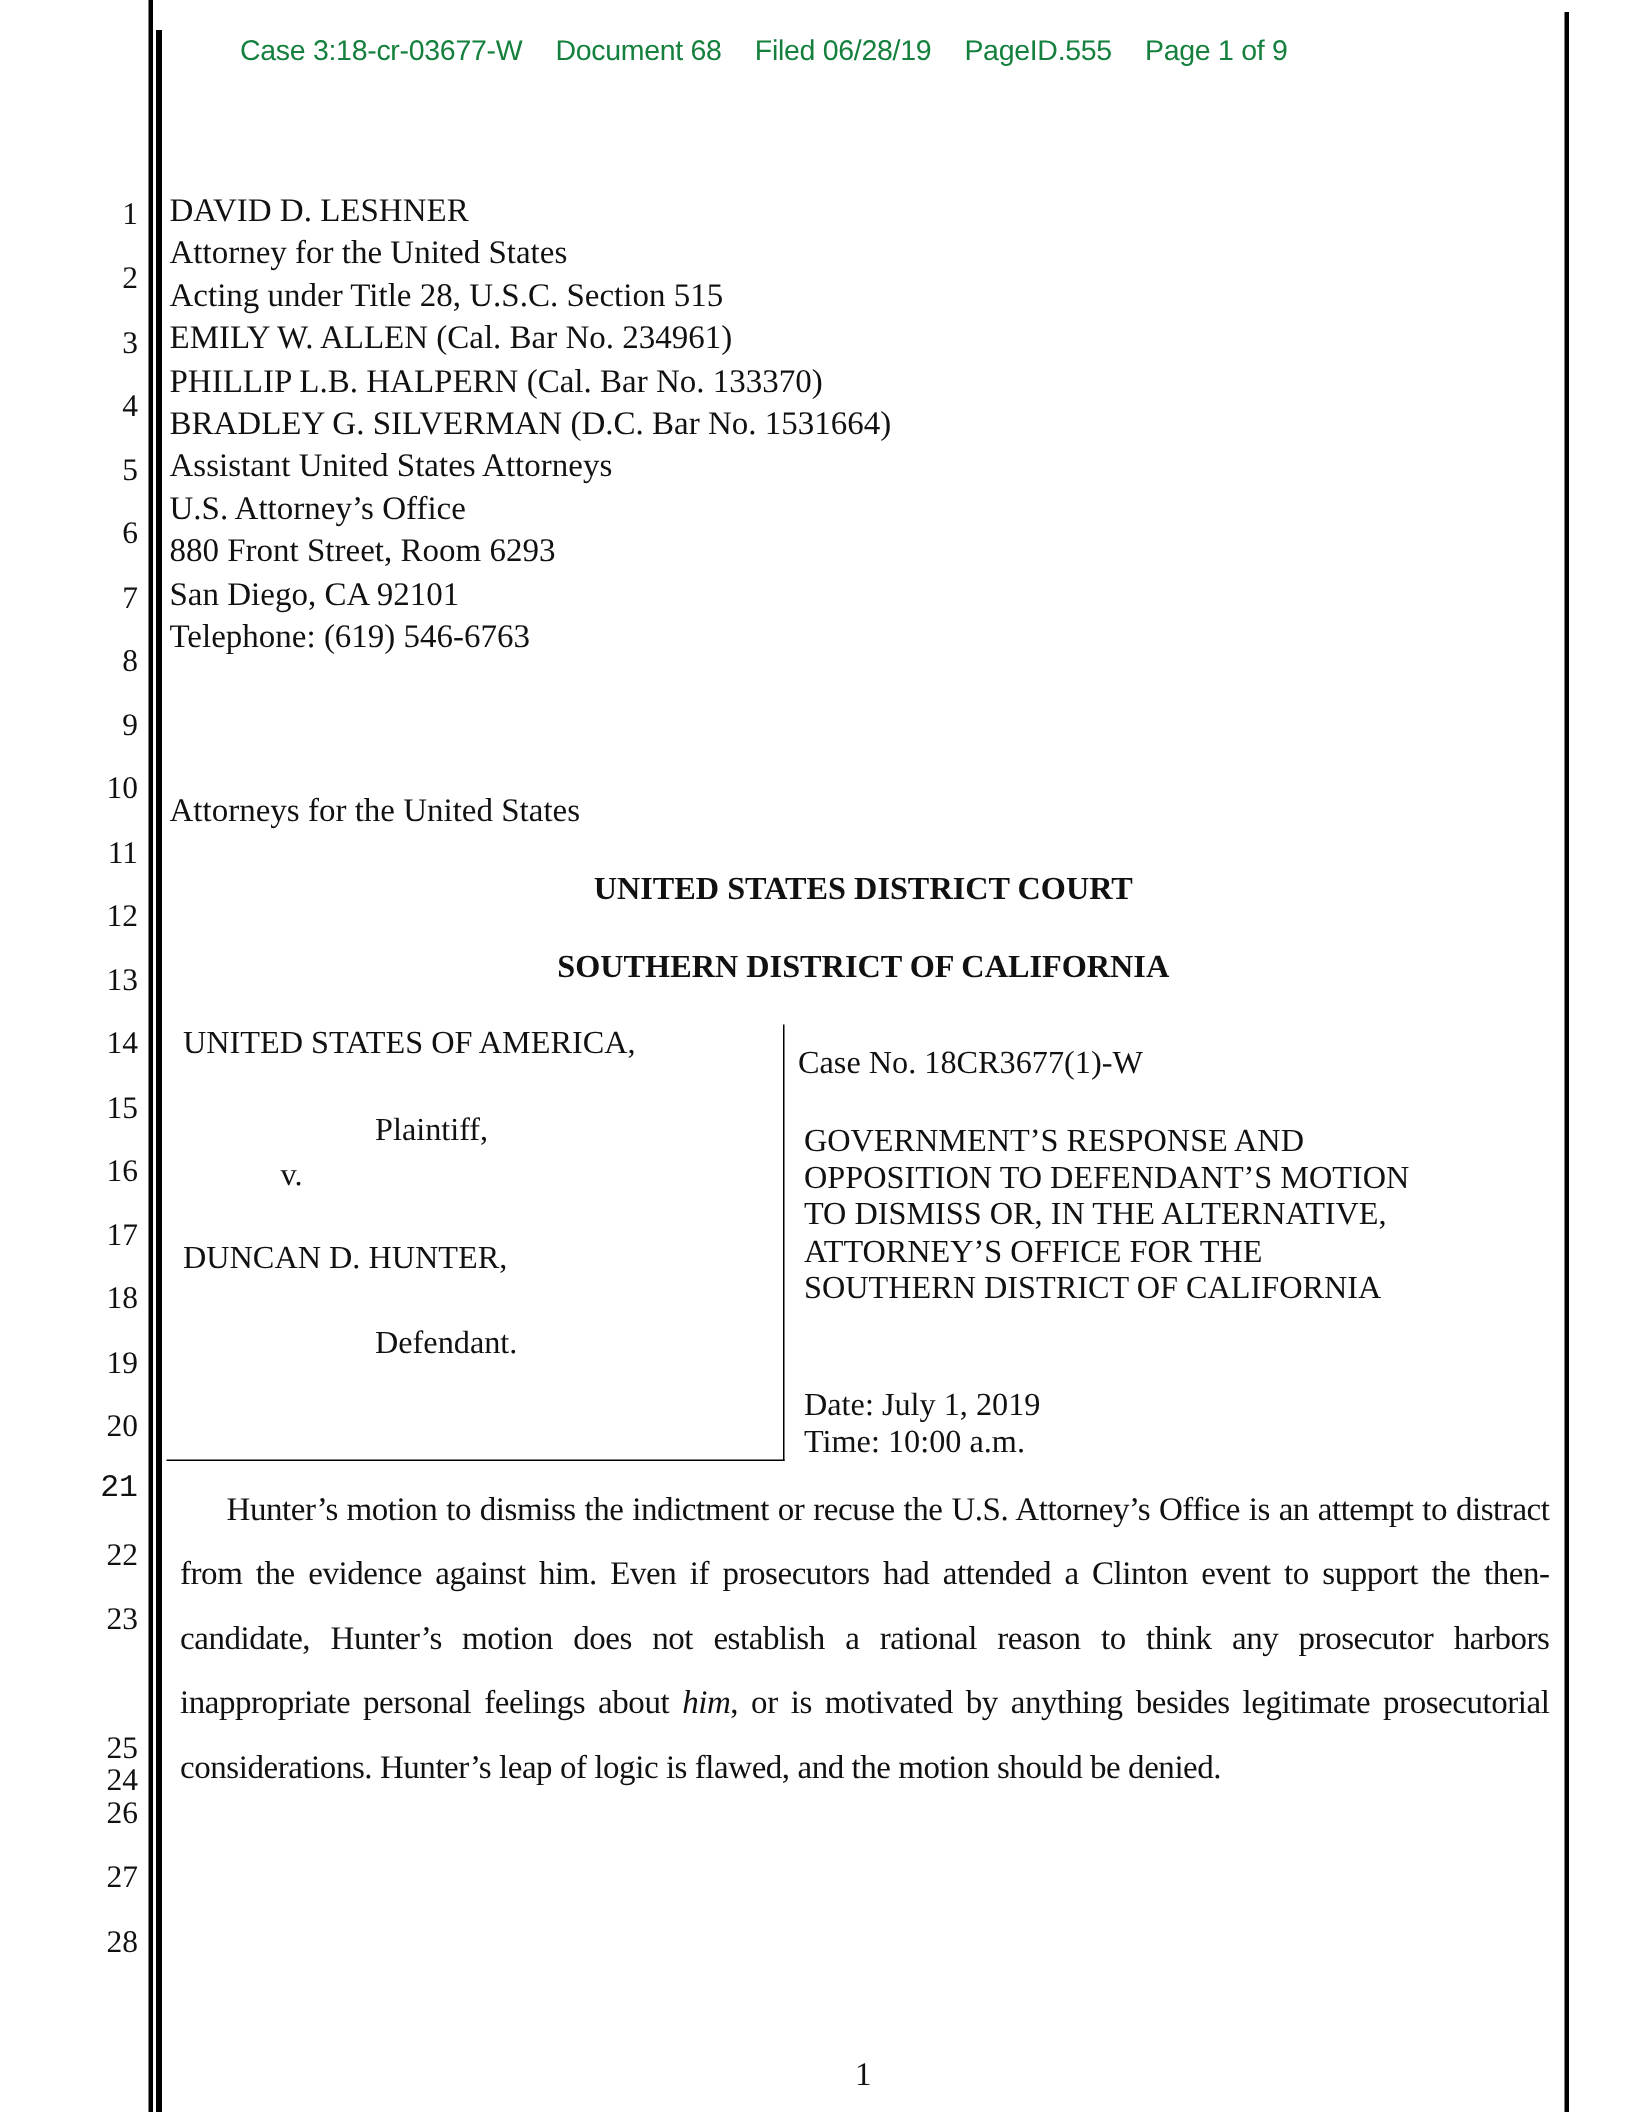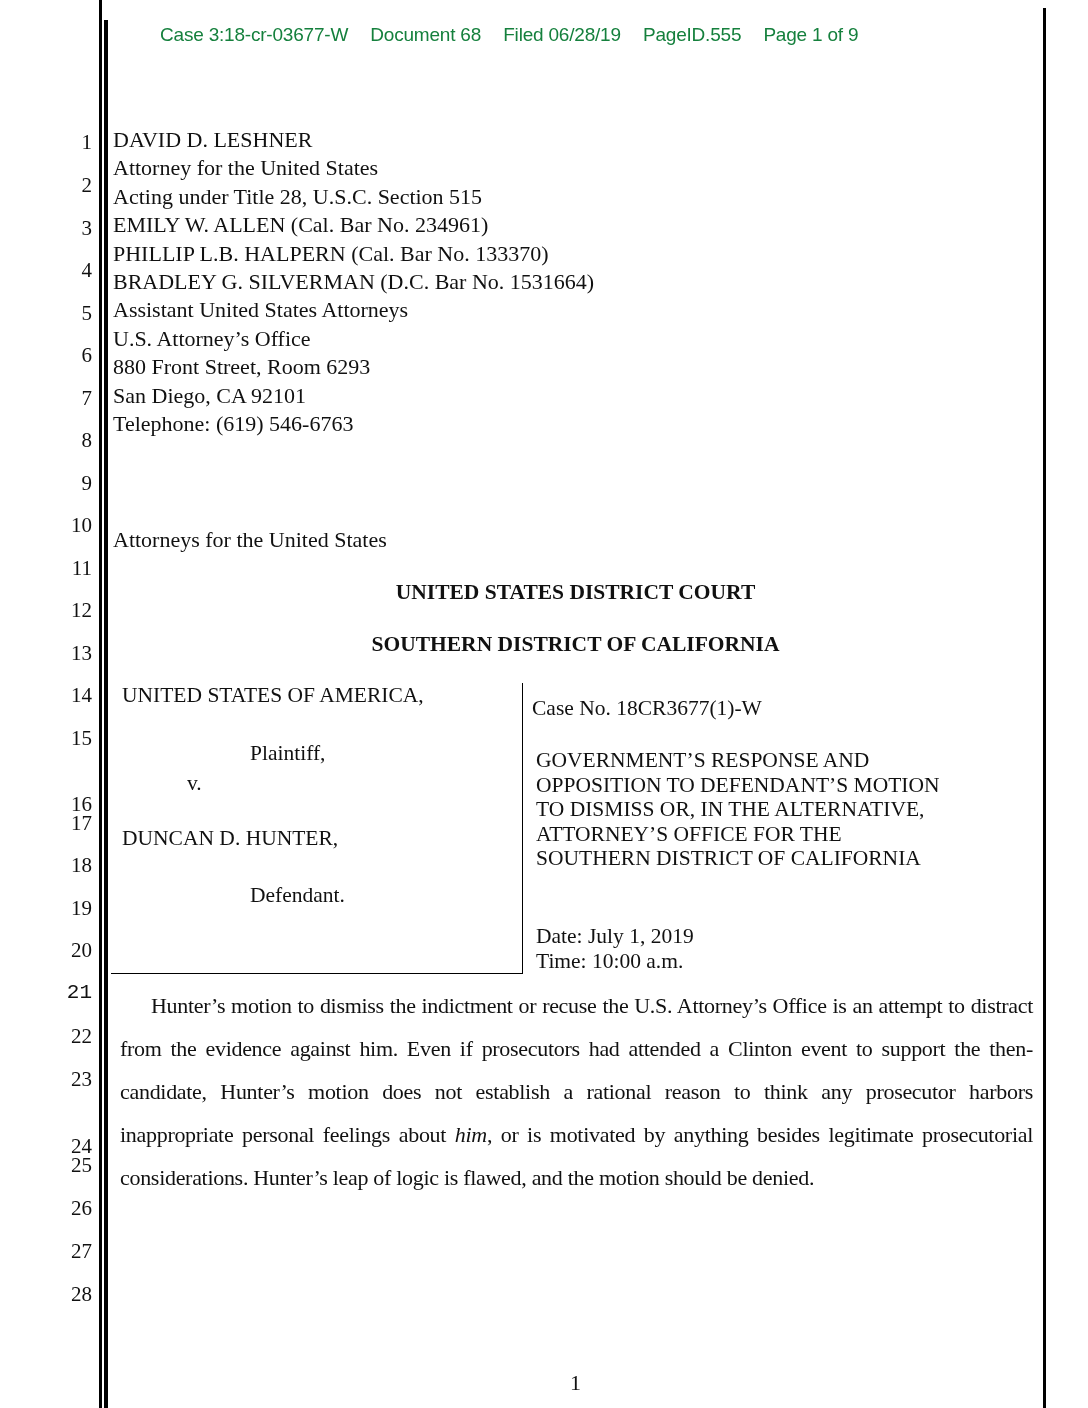--- a/index.html
+++ b/index.html
@@ -64,29 +64,29 @@
     <div class="lineno" style="top: 343px;">6</div>
     <div class="lineno" style="top: 386px;">7</div>
     <div class="lineno" style="top: 428px;">8</div>
     <div class="lineno" style="top: 471px;">9</div>
     <div class="lineno" style="top: 513px;">10</div>
     <div class="lineno" style="top: 556px;">11</div>
     <div class="lineno" style="top: 598px;">12</div>
     <div class="lineno" style="top: 641px;">13</div>
     <div class="lineno" style="top: 683px;">14</div>
     <div class="lineno" style="top: 726px;">15</div>
-    <div class="lineno" style="top: 768px; margin-top: 24px;">16</div>
+    <div class="lineno" style="top: 768px;">16</div>
     <div class="lineno" style="top: 811px;">17</div>
     <div class="lineno" style="top: 853px;">18</div>
     <div class="lineno" style="top: 896px;">19</div>
     <div class="lineno" style="top: 938px;">20</div>
     <div class="lineno" style="top: 981px; font-family: Liberation Mono, monospace;">21</div>
     <div class="lineno" style="top: 1024px;">22</div>
     <div class="lineno" style="top: 1067px;">23</div>
-    <div class="lineno" style="top: 1134px;">24</div>
+    <div class="lineno" style="top: 1174px;">24</div>
     <div class="lineno" style="top: 1153px;">25</div>
     <div class="lineno" style="top: 1196px;">26</div>
     <div class="lineno" style="top: 1239px;">27</div>
     <div class="lineno" style="top: 1282px;">28</div>
   </div>
 
 <div class="caption">
   <div>DAVID D. LESHNER</div>
   <div>Attorney for the United States</div>
   <div>Acting under Title 28, U.S.C. Section 515</div>

